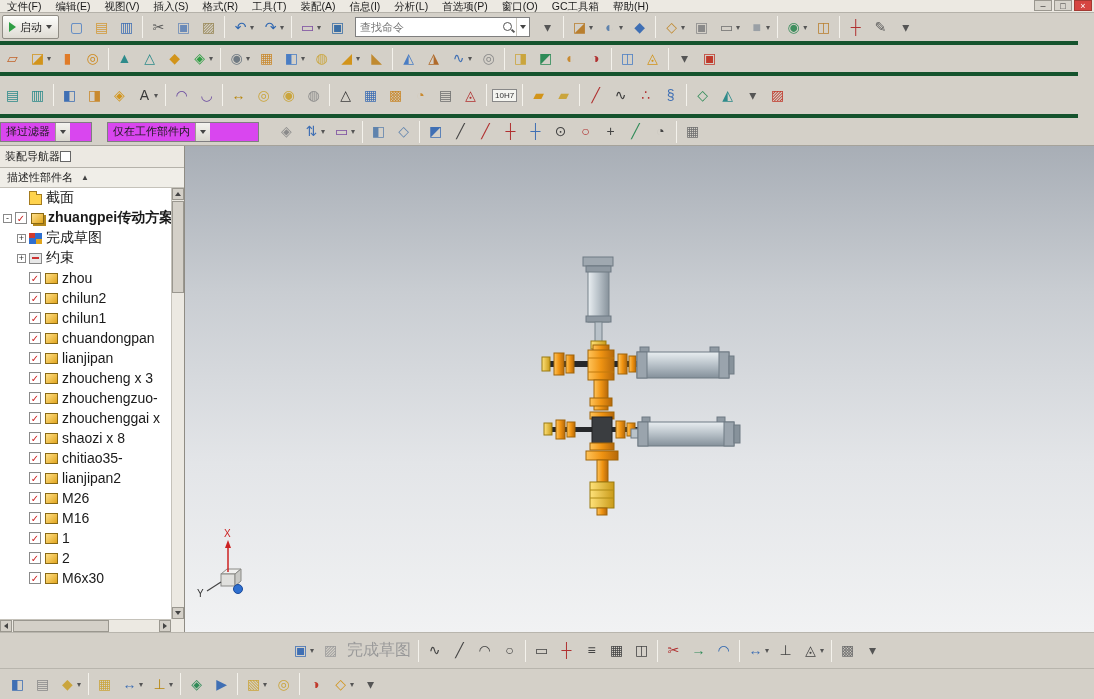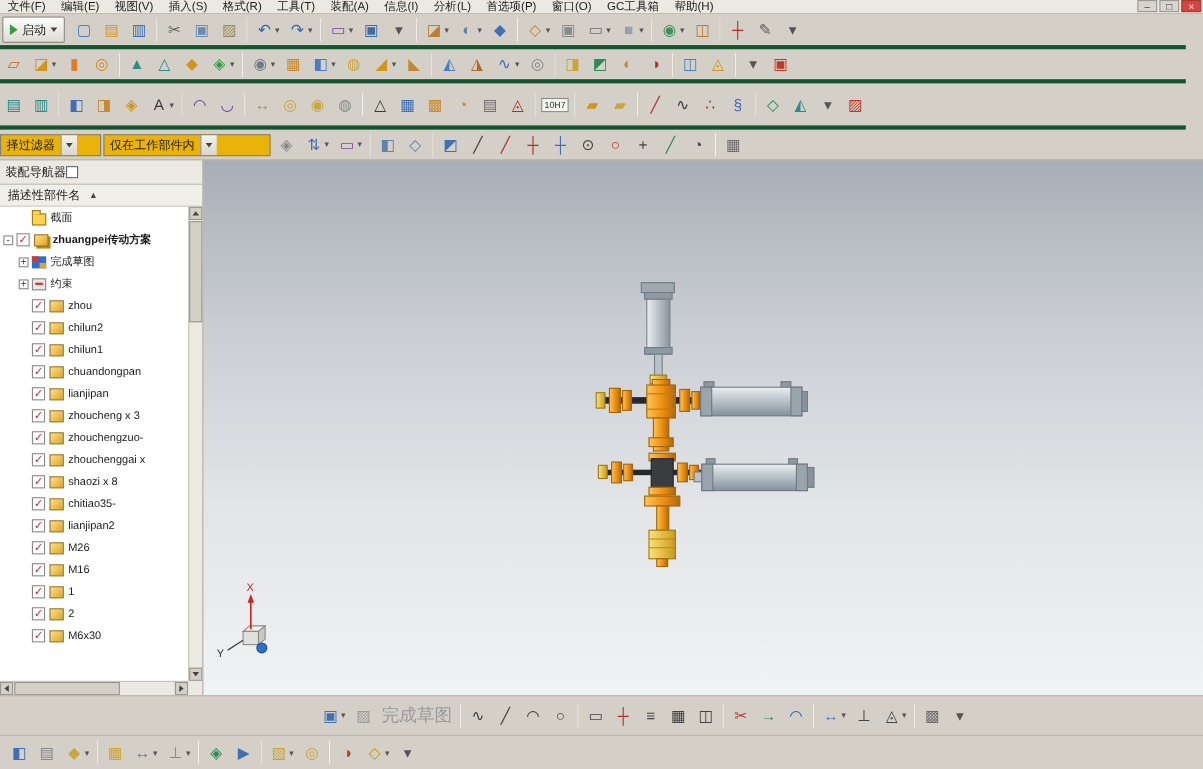--- a/index.html
+++ b/index.html
@@ -34,21 +34,21 @@
 
   .searchbox{position:relative;width:175px;height:20px;background:#fff;border:1px solid #7f7f7f;margin:0 5px;display:flex;align-items:center}
   .searchbox input{border:none;outline:none;flex:1;font-size:11px;padding:0 4px;font-family:inherit;background:transparent;min-width:0}
   .mag{position:relative;width:14px;height:14px;margin-right:1px;flex:none}
   .mag::before{content:"";position:absolute;left:2px;top:2px;width:7px;height:7px;border:1.5px solid #555;border-radius:50%}
   .mag::after{content:"";position:absolute;left:10px;top:10px;width:4px;height:2px;background:#555;transform:rotate(45deg)}
   .sb-caret{width:13px;height:18px;display:flex;align-items:center;justify-content:center;border-left:1px solid #c9c6be;flex:none}
 
   
   .selbar{position:absolute;top:118px;height:28px;left:0;right:0;background:#d4d0c8;border-bottom:1px solid #a5a29a;display:flex;align-items:center}
-  .combo{height:20px;background:#eab308;border:1px solid #7f7f7f;display:inline-flex;align-items:center;padding-left:5px;margin-right:2px;white-space:nowrap}
+  .combo{height:20px;background:#d946ef;border:1px solid #7f7f7f;display:inline-flex;align-items:center;padding-left:5px;margin-right:15px;white-space:nowrap}
   .combo .cc{width:15px;height:100%;margin-left:5px;background:linear-gradient(#f4f3ef,#d9d6ce);border-left:1px solid #9f9c94;display:flex;align-items:center;justify-content:center}
   .combo.w1{width:92px}
   .combo.w2{width:152px}
 
   
   .navigator{position:absolute;left:0;top:146px;width:185px;height:486px;background:#f7f6f2;border-right:1px solid #8f8c84;overflow:hidden}
   .nav-title{height:22px;display:flex;align-items:center;padding:0 5px;background:#ece9e2;border-bottom:1px solid #b5b2aa}
   .float-btn{width:11px;height:11px;border:1px solid #666;background:#fff;flex:none}
   .nav-colhdr{height:20px;display:flex;align-items:center;padding:0 7px;background:#f0eee8;border-bottom:1px solid #c5c2ba;gap:8px}
   .sort{font-size:8px;color:#444}
@@ -62,21 +62,21 @@
   .ti-part{background:linear-gradient(135deg,#ffe08a,#e0a51e);border:1px solid #8a6a14}
   .ti-part-dim{background:linear-gradient(135deg,#ececec,#c9c9c9);border:1px solid #a8a8a8}
   .ti-assembly{background:linear-gradient(135deg,#ffe08a,#e0a51e);border:1px solid #8a6a14;box-shadow:2px 2px 0 #b5891c}
   .ti-folder{background:#ffd34d;border:1px solid #a57c1e;margin-top:3px}
   .ti-folder::before{content:"";position:absolute;left:-1px;top:-4px;width:6px;height:3px;background:#ffd34d;border:1px solid #a57c1e;border-bottom:none}
   .ti-pattern{background:#2e6fd0}
   .ti-pattern::before{content:"";position:absolute;left:0;top:0;width:6px;height:5px;background:#d23b2e}
   .ti-pattern::after{content:"";position:absolute;right:0;bottom:0;width:6px;height:5px;background:#e0a51e}
   .ti-constraints{background:#e8e8e8;border:1px solid #888}
   .ti-constraints::before{content:"";position:absolute;left:2px;top:3px;right:2px;height:2px;background:#c33}
-  .label{font-size:10px}
+  .label{font-size:14px}
   .label.b{font-weight:bold}
   .label.dim{color:#9a9a9a}
 
   
   .vscroll{position:absolute;top:42px;right:0;width:13px;bottom:13px;background:#ece9e2;border-left:1px solid #c5c2ba}
   .hscroll{position:absolute;left:0;bottom:0;height:13px;right:13px;background:#ece9e2;border-top:1px solid #c5c2ba}
   .corner{position:absolute;right:0;bottom:0;width:13px;height:13px;background:#ece9e2}
   .sbtn{position:absolute;background:#d4d0c8;border:1px solid #9a978f;display:flex;align-items:center;justify-content:center}
   .vscroll .sbtn{left:0;width:12px;height:12px}
   .vscroll .up{top:0}.vscroll .dn{bottom:0}
@@ -162,20 +162,27 @@
         </span>
         <span class="tb-sep"></span>
         <span class="tb-btn">
           <span class="g" style="color: rgb(122, 74, 160);">▭</span>
           <span class="caret">▾</span>
         </span>
         <span class="tb-btn">
           <span class="g" style="color: rgb(58, 110, 165);">▣</span>
         </span>
       </div>
+    <div class="searchbox">
+      <input placeholder="查找命令" style="">
+      <span class="mag"></span>
+      <span class="sb-caret">
+          <span class="tri"></span>
+        </span>
+    </div>
     <div class="iconrow">
         <span class="tb-btn">
           <span class="g" style="color: rgb(85, 85, 85);">▾</span>
         </span>
         <span class="tb-sep"></span>
         <span class="tb-btn">
           <span class="g" style="color: rgb(185, 127, 47);">◪</span>
           <span class="caret">▾</span>
         </span>
         <span class="tb-btn">

